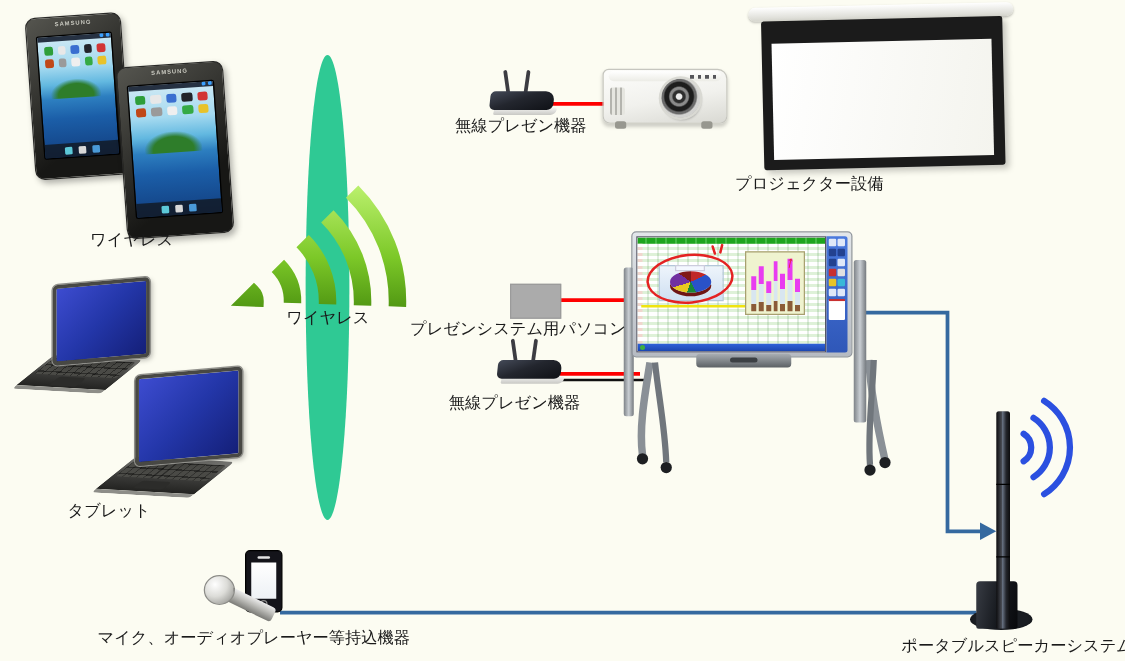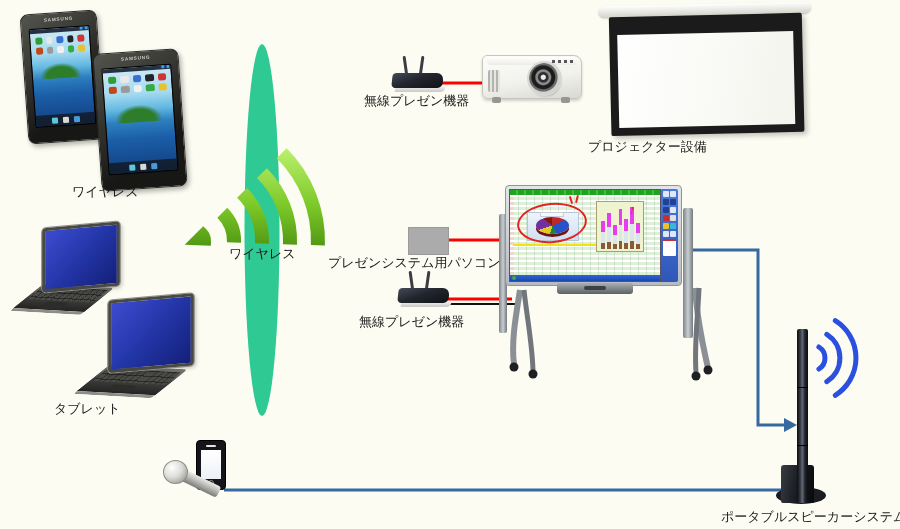--- a/index.html
+++ b/index.html
@@ -382,14 +382,15 @@
     <div class="mic-ball"></div>
   </div>
 
   <span class="lbl" style="left:72px;top:184px;">ワイヤレス</span>
   <span class="lbl" style="left:229px;top:246px;">ワイヤレス</span>
   <span class="lbl" style="left:54px;top:401px;">タブレット</span>
   <span class="lbl" style="left:364px;top:93px;">無線プレゼン機器</span>
   <span class="lbl" style="left:588px;top:139px;">プロジェクター設備</span>
   <span class="lbl" style="left:328px;top:255px;">プレゼンシステム用パソコン</span>
   <span class="lbl" style="left:359px;top:314px;">無線プレゼン機器</span>
+  <span class="lbl" style="left:78px;top:502px;">マイク、オーディオプレーヤー等持込機器</span>
   <span class="lbl" style="left:721px;top:509px;">ポータブルスピーカーシステム</span>
 </div>
 
 </body></html>

